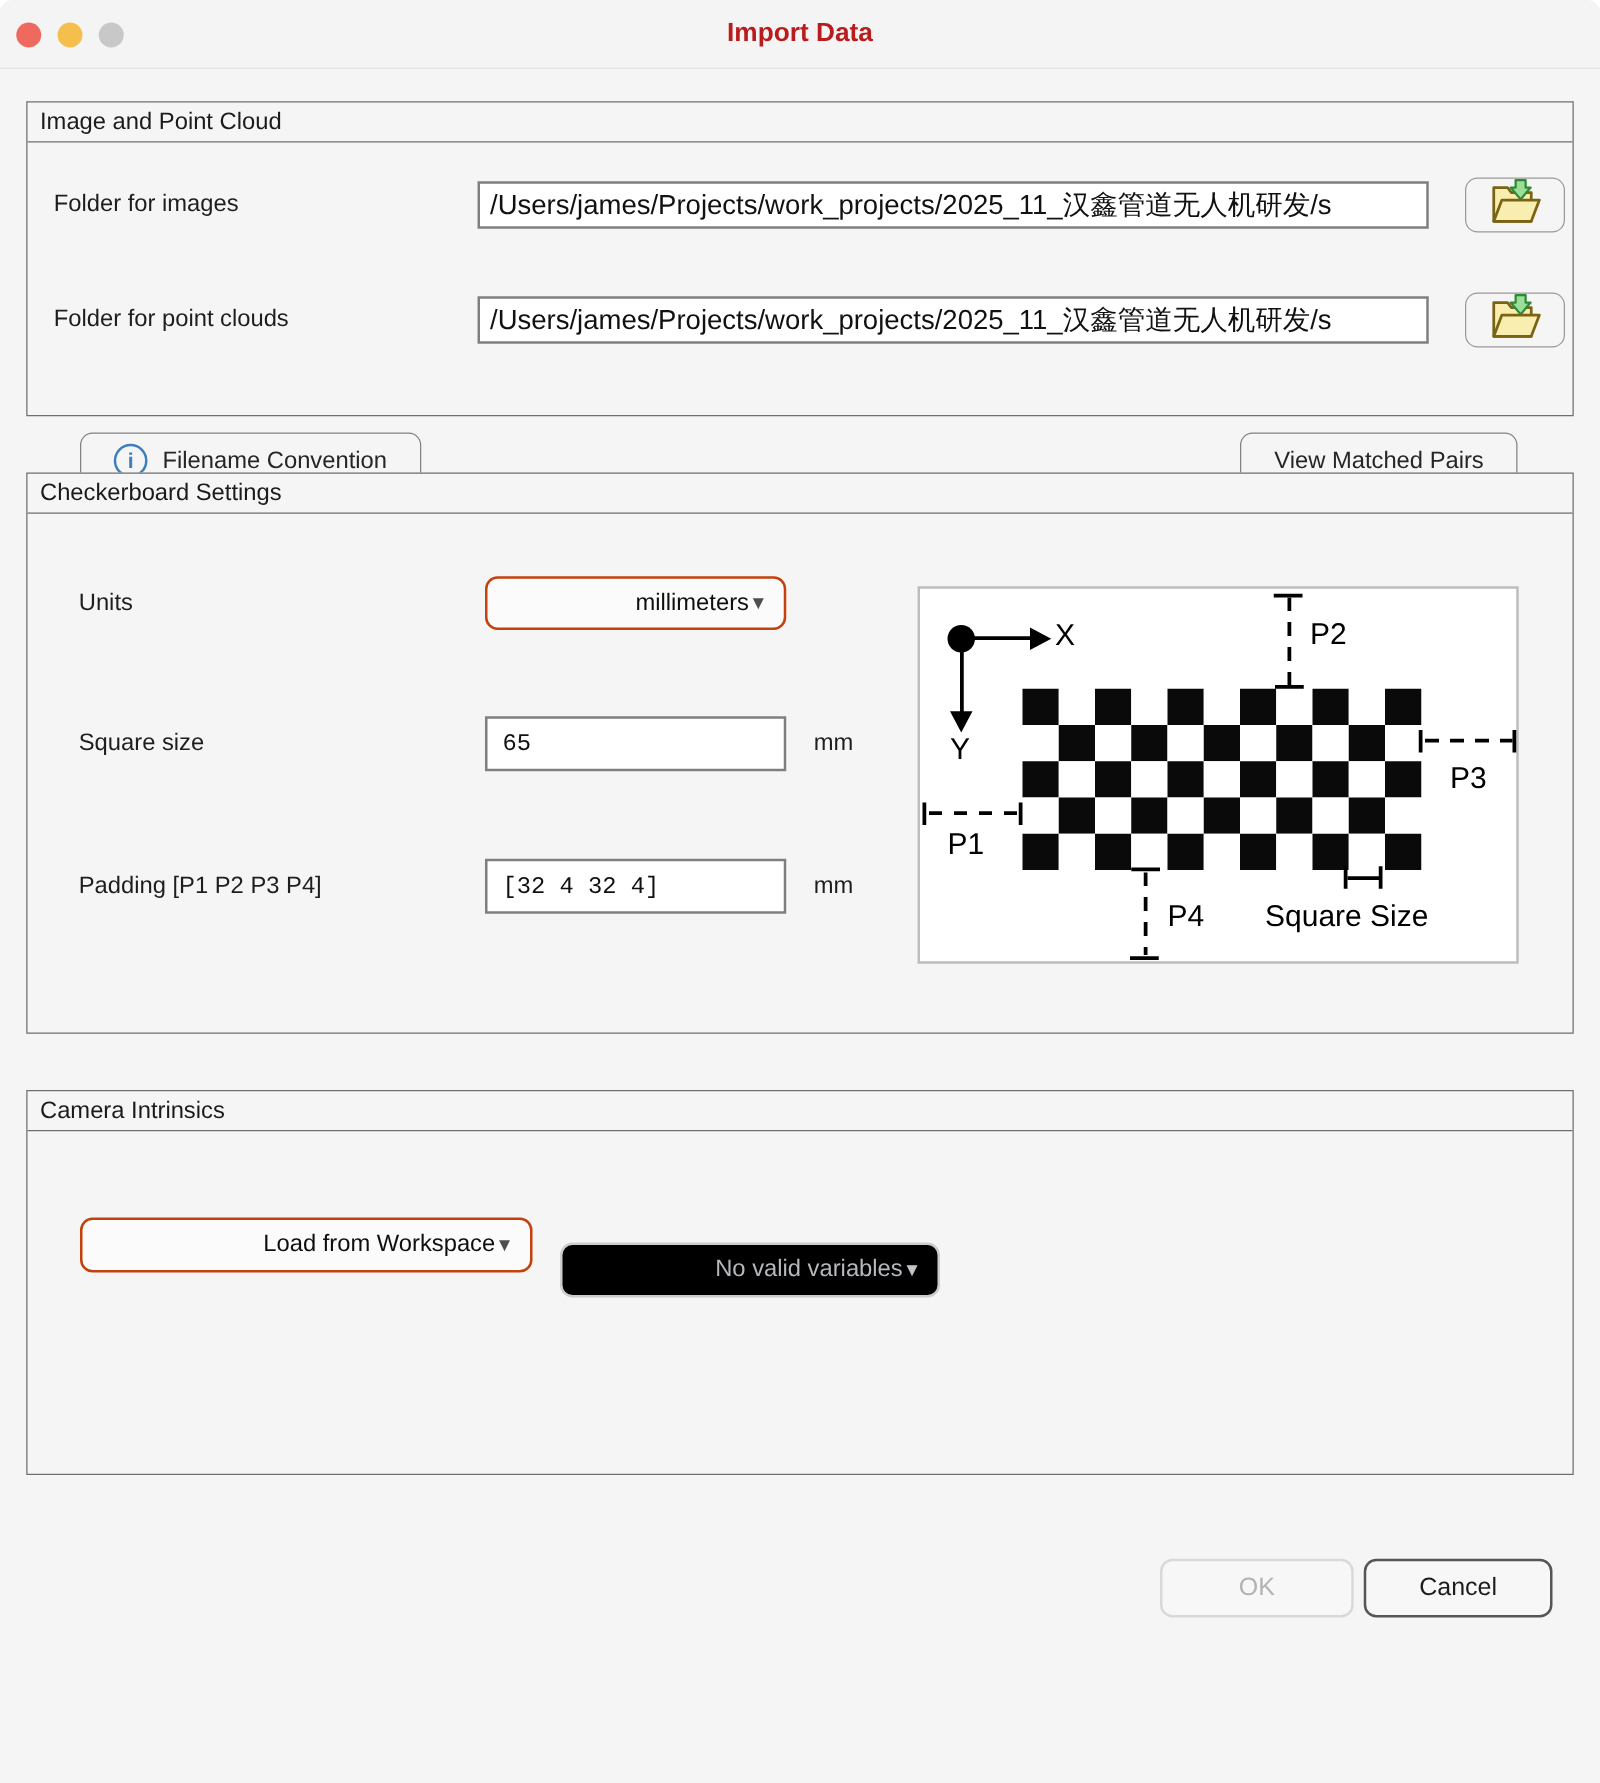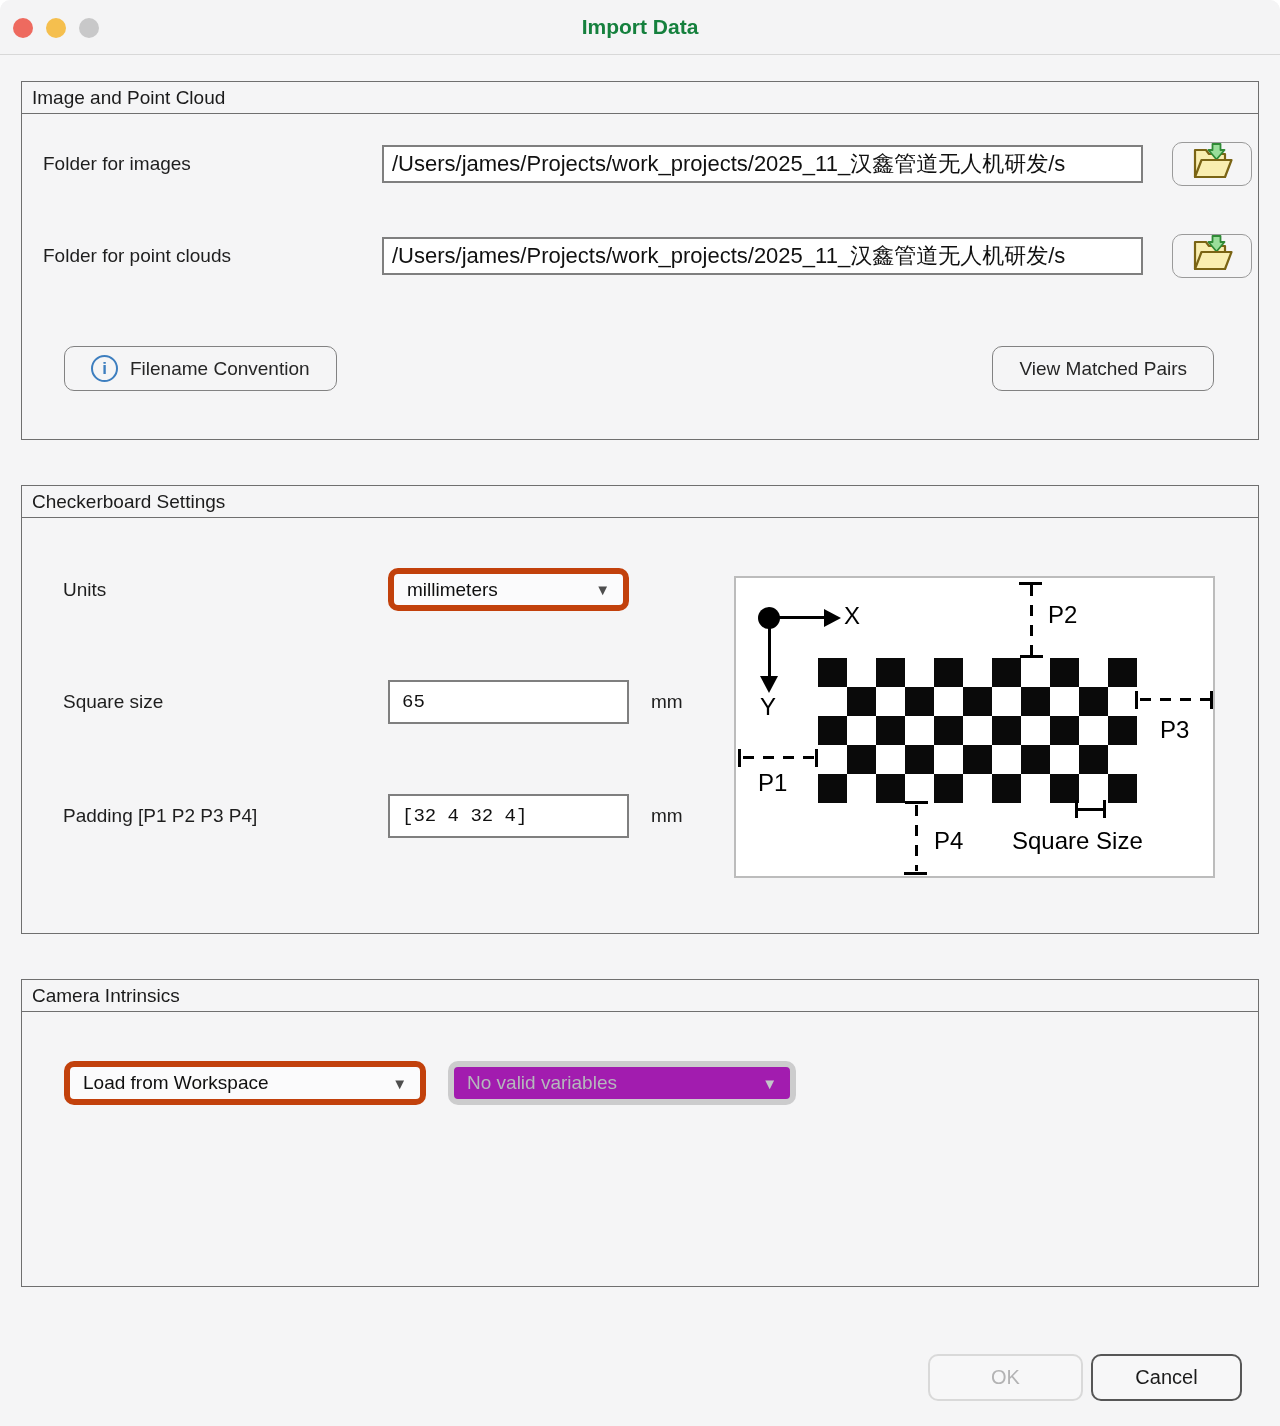--- a/index.html
+++ b/index.html
@@ -13,28 +13,28 @@
   .titlebar {
     position: relative; height: 55px; background: #f4f4f5;
     border-bottom: 1px solid #d8d8d8; border-radius: 10px 10px 0 0;
     display: flex; align-items: center; justify-content: center;
   }
   .traffic { position: absolute; left: 13px; top: 18px; display: flex; gap: 13px; }
   .tl { width: 20px; height: 20px; border-radius: 50%; display: inline-block; }
   .tl.red    { background: #ee6a5f; }
   .tl.yellow { background: #f5bf4e; }
   .tl.gray   { background: #c8c8c9; }
-  .win-title { font-size: 21px; font-weight: bold; color: #15803d; }
+  .win-title { font-size: 21px; font-weight: bold; color: #b91c1c; }
   
   .panel { border: 1.5px solid #6f6f6f; background: #f5f5f6; margin-left: 21px; margin-right: 21px; position: relative; }
   .panel-header {
     height: 32px; line-height: 31px; padding-left: 10px;
     font-size: 19px; color: #1b1b1b; border-bottom: 1.5px solid #6f6f6f;
   }
-  .panel-1 { margin-top: 26px; height: 359px; }
+  .panel-1 { margin-top: 26px; height: 252px; }
   .panel-2 { margin-top: 45px; height: 449px; }
   .panel-3 { margin-top: 45px; height: 308px; }
   
   .form-row { display: flex; align-items: center; padding-left: 21px; }
   .form-row label { width: 339px; font-size: 19px; color: #1e1e1e; }
   .p1-row1 { margin-top: 28px; }
   .p1-row2 { margin-top: 48px; }
   .text-input {
     width: 761px; height: 38px; background: #ffffff; border: 2px solid #7f7f7f;
     font-size: 22px; color: #111; padding: 0 8px; font-family: inherit;
@@ -56,27 +56,27 @@
     color: #3d7ebf; font-size: 17px; font-weight: bold; font-style: normal;
     display: inline-flex; align-items: center; justify-content: center;
   }
   
   .p2-row { padding-left: 41px; }
   .p2-row label { width: 325px; }
   .p2-row1 { margin-top: 50px; }
   .p2-row2 { margin-top: 69px; }
   .p2-row3 { margin-top: 70px; }
   .select {
-    width: 241px; height: 43px; border-radius: 10px; border: 6px solid #c2410c;
+    width: 241px; height: 43px; border-radius: 10px; border: 2px solid #c2410c;
     background: #fbfbfc; font-size: 19px; color: #0f0f0f; padding: 0 13px;
-    display: inline-flex; align-items: center; justify-content: space-between; cursor: pointer;
+    display: inline-flex; align-items: center; justify-content: flex-end; cursor: pointer;
   }
   .select .arrow { font-size: 15px; color: #4e4e4e; }
   .select.wide { width: 362px; height: 44px; }
-  .select.disabled { width: 348px; height: 44px; border-color: #cccccd; background: #a21caf; color: #b5b8bc; cursor: default; }
+  .select.disabled { width: 304px; height: 44px; border-color: #cccccd; background: #000000; color: #b5b8bc; cursor: default; margin-top: 40px; }
   .select.disabled .arrow { color: #c3c6c9; }
   .num-input {
     width: 241px; height: 44px; background: #ffffff; border: 2px solid #7f7f7f;
     font-size: 19px; color: #111; padding: 0 12px; font-family: Liberation Mono, monospace;
   }
   .unit { margin-left: 22px; font-size: 19px; color: #1e1e1e; }
   
   .diagram {
     position: absolute; left: 712px; top: 90px; width: 481px; height: 302px;
     background: #ffffff; border: 2px solid #bcbcbc;

